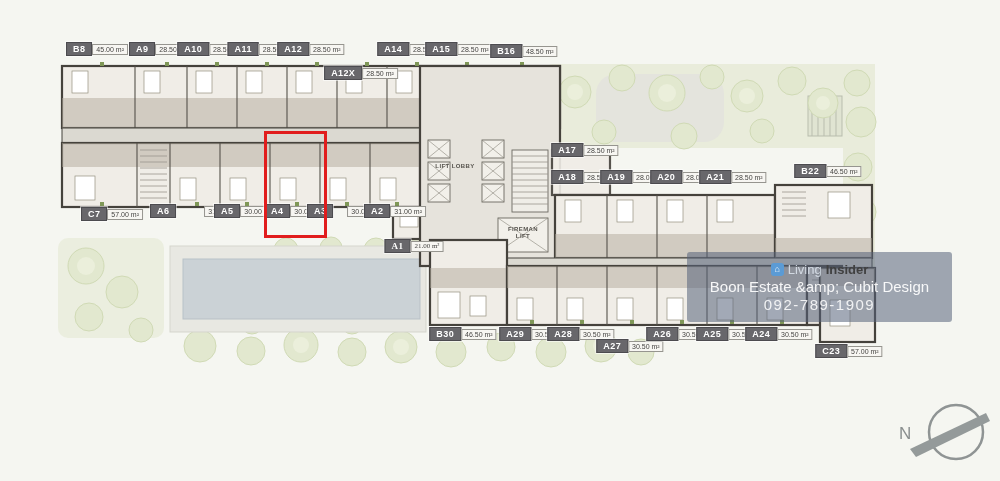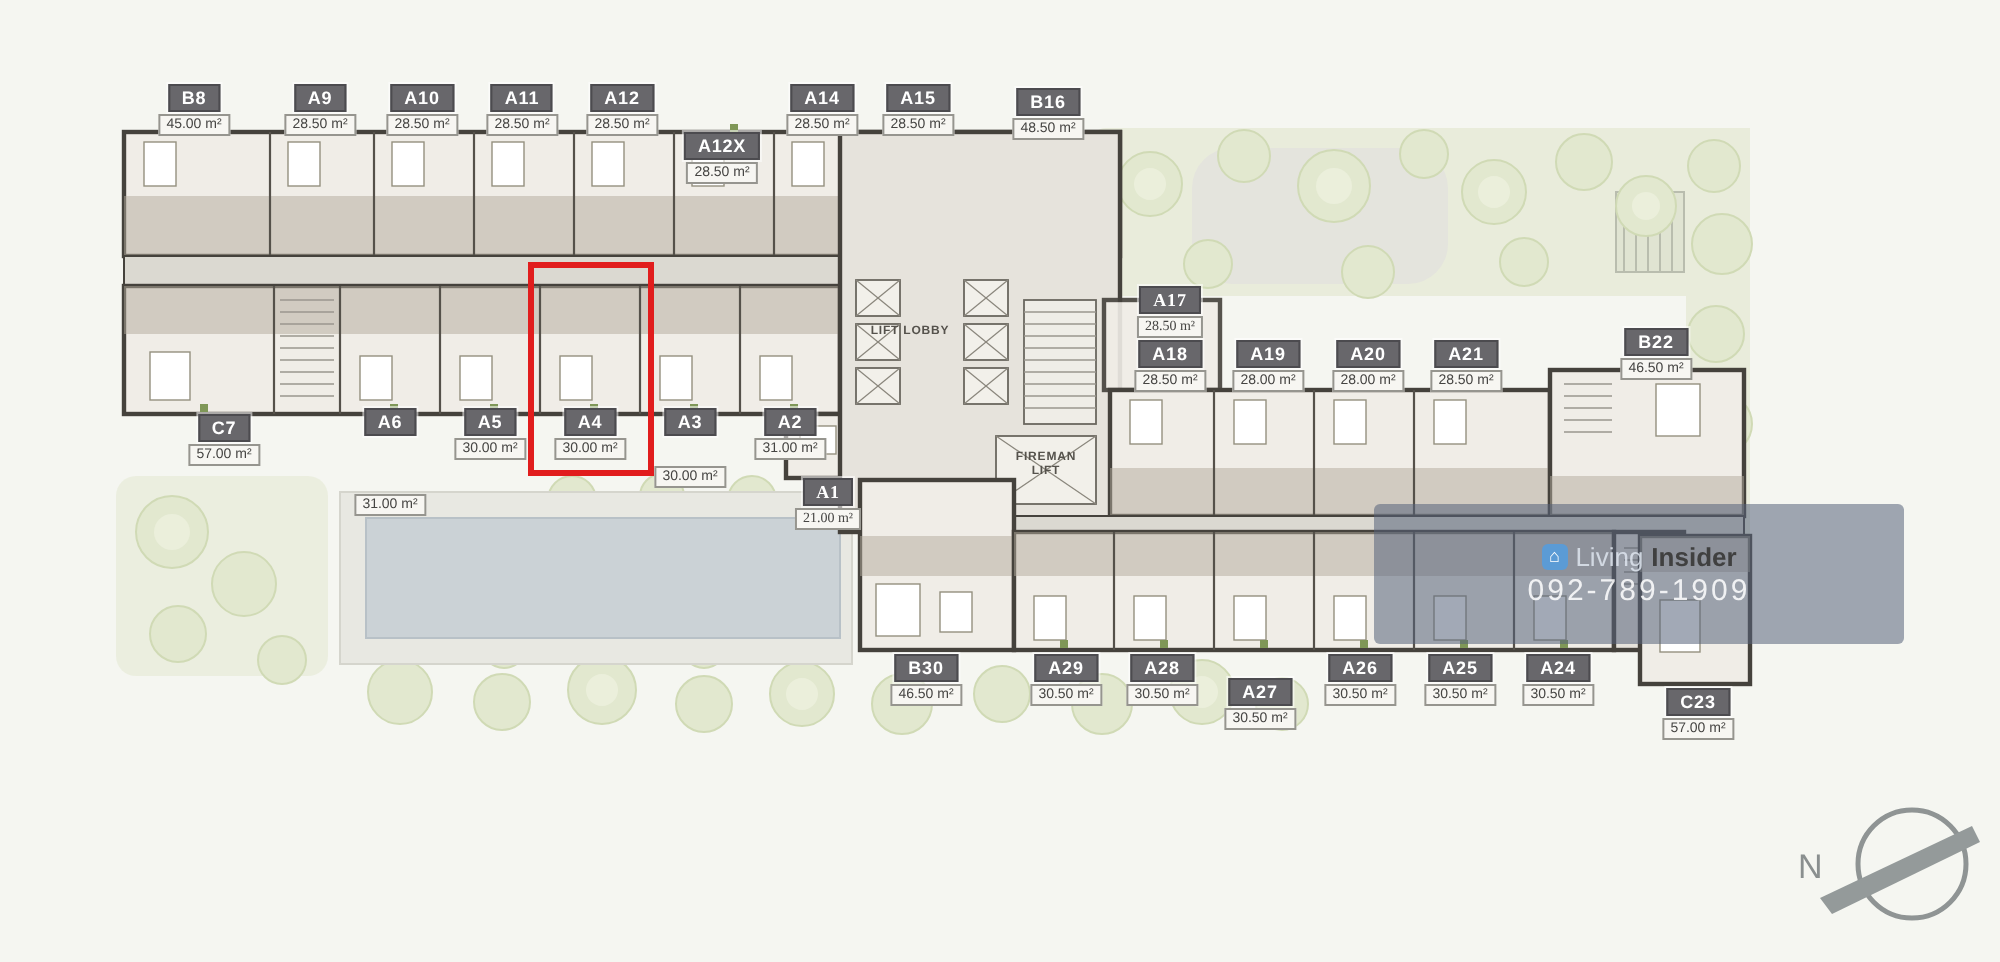--- a/index.html
+++ b/index.html
@@ -2,21 +2,21 @@
 <html><head>
 <meta charset="utf-8">
 <style>
   html,body{margin:0;padding:0;background:#e9eae6;}
   .stage{
     position:relative;width:1000px;height:481px;overflow:hidden;
     background:#f5f6f1;font-family:"Liberation Sans",sans-serif;
   }
   .plan-svg{position:absolute;left:0;top:0;}
   
-  .ulabel{position:absolute;transform:translateX(-50%);display:flex;flex-direction:column;align-items:center;z-index:6;text-align:right;}
+  .ulabel{position:absolute;transform:translateX(-50%);display:flex;flex-direction:row;align-items:center;z-index:6;text-align:right;}
   .ulabel .tag{
     display:block;background:#68676b;color:#fff;font-weight:bold;font-size:9px;
     line-height:12px;padding:0 6px;border:1px solid #4c4b4f;letter-spacing:.4px;white-space:nowrap;
     box-shadow:0 0 0 1px rgba(255,255,255,.55);
   }
   .ulabel .area{
     display:block;background:#f7f6f2;color:#454442;font-size:7px;line-height:9px;
     padding:0 3px;border:1px solid #96958f;margin-top:1px;white-space:nowrap;
   }
   .red-box{
@@ -420,21 +420,21 @@
   </div>
   <div class="ulabel" style="left:395px;top:204px;">
     <span class="tag">A2</span>
     <span class="area">31.00 m²</span>
   </div>
   <div class="ulabel" style="left:414px;top:239px;font-family:Liberation Serif, serif;">
     <span class="tag">A1</span>
     <span class="area">21.00 m²</span>
   </div>
 
-  <div class="ulabel" style="left:585px;top:143px;font-family:Liberation Serif, serif;">
+  <div class="ulabel" style="left:585px;top:143px;">
     <span class="tag">A17</span>
     <span class="area">28.50 m²</span>
   </div>
   <div class="ulabel" style="left:585px;top:170px;">
     <span class="tag">A18</span>
     <span class="area">28.50 m²</span>
   </div>
   <div class="ulabel" style="left:634px;top:170px;">
     <span class="tag">A19</span>
     <span class="area">28.00 m²</span>
@@ -486,18 +486,19 @@
   </div>
 
   <div class="red-box"></div>
 
   <div class="watermark">
     <div class="wm-line1">
       <span class="wm-logo">⌂</span>
       <span class="wm-brand-light">Living</span>
       <span class="wm-brand-bold">Insider</span>
     </div>
+    <div class="wm-line2">Boon Estate &amp;amp; Cubit Design</div>
     <div class="wm-line3">092-789-1909</div>
   </div>
 
   <div class="compass-n">N</div>
 
 </div>
 
 </body></html>

